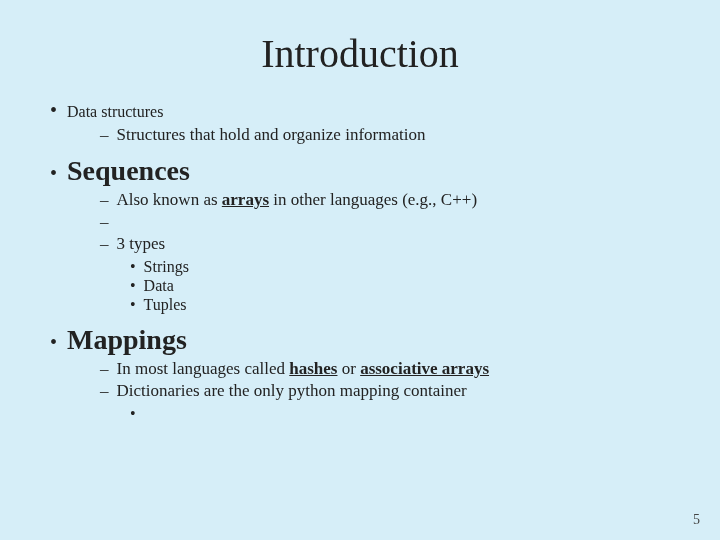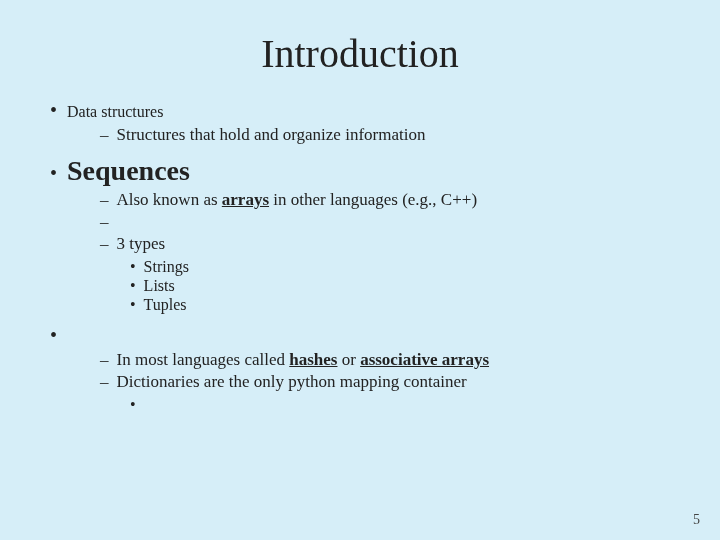--- a/index.html
+++ b/index.html
@@ -158,33 +158,34 @@
           <span class="dash">–</span>
           <span>3 types</span>
         </div>
         <div class="sub-sub-items">
           <div class="sub-sub-item">
             <span>•</span>
             <span>Strings</span>
           </div>
           <div class="sub-sub-item">
             <span>•</span>
-            <span>Lists</span>
+            <span>Data</span>
           </div>
           <div class="sub-sub-item">
             <span>•</span>
             <span>Tuples</span>
           </div>
         </div>
       </div>
     </div>
 
     <div class="bullet-item">
       <div class="bullet-main">
         <span class="bullet-dot">•</span>
+        <span class="bullet-text-large">Mappings</span>
       </div>
       <div class="sub-items">
         <div class="sub-item">
           <span class="dash">–</span>
           <span>In most languages called <span class="underline-bold">hashes</span> or <span class="underline-bold">associative arrays</span></span>
         </div>
         <div class="sub-item">
           <span class="dash">–</span>
           <span>Dictionaries are the only python mapping container</span>
         </div>

